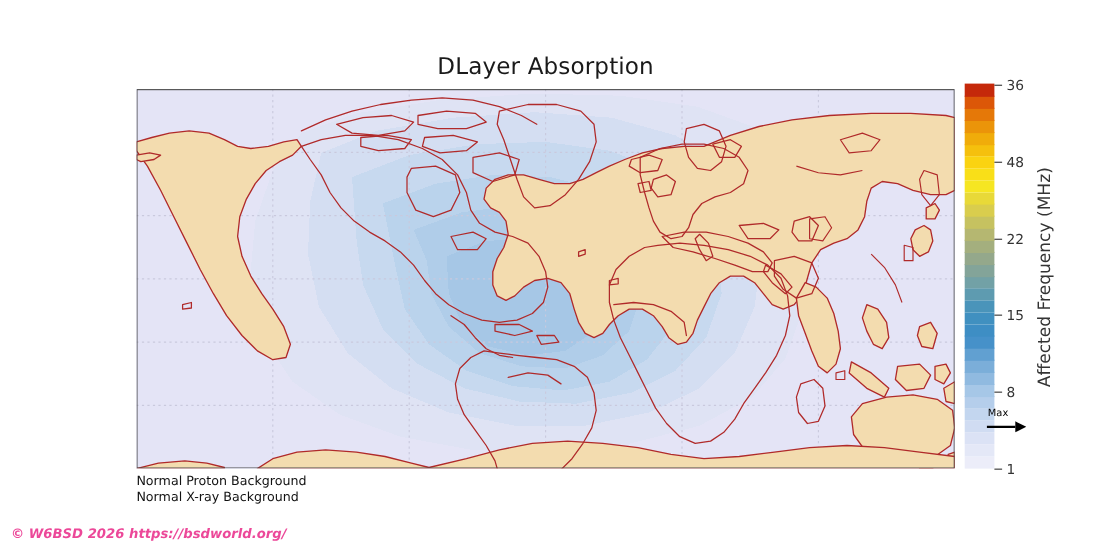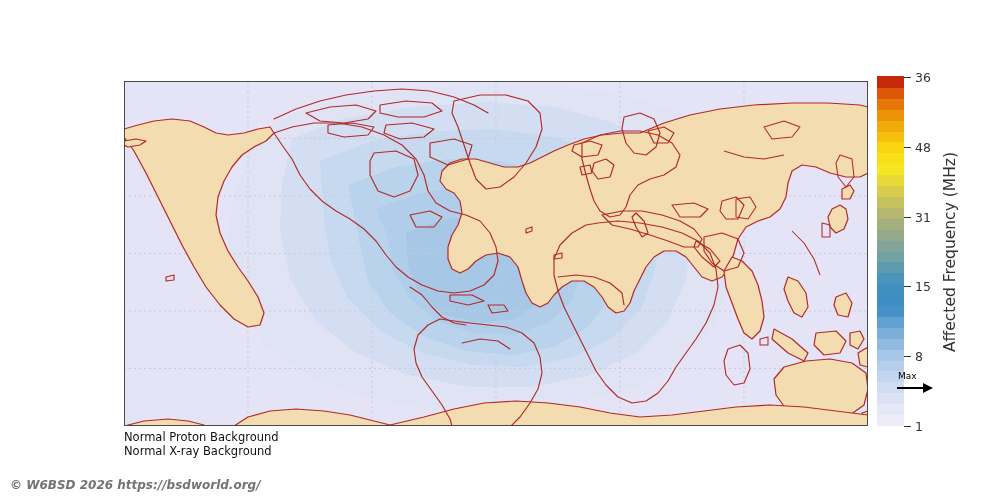--- a/index.html
+++ b/index.html
@@ -45,28 +45,29 @@
   .maxmark .lbl{position:absolute;left:1px;top:-1px;font-size:9px;color:#000;}
   .maxmark svg{position:absolute;left:0;top:10px;}
 
   
   .note{position:absolute;font-size:11.5px;color:#111;white-space:nowrap;}
   .note-l1{left:124px;top:430px;}
   .note-l2{left:124px;top:444px;}
   .note-date{left:723px;top:434px;}
   .copyright{
     position:absolute;left:10px;top:478px;font-size:12px;
-    font-style:italic;font-weight:bold;color:#737373;white-space:nowrap;
+    font-style:italic;font-weight:bold;color:#ec4899;white-space:nowrap;
   }
 </style>
 </head>
 <body>
 
 <div id="root">
 
+  <div class="title">DLayer Absorption</div>
 
   <div class="map-frame">
     <svg class="map-svg" viewBox="0 0 744 345" preserveAspectRatio="none">
       <defs>
         <clipPath id="mapclip">
             <rect x="0" y="0" width="744" height="345"></rect>
           </clipPath>
       </defs>
 
       <g clip-path="url(#mapclip)">
@@ -324,21 +325,21 @@
         <div class="cbar-band" style="bottom: 338.094px; height: 11.5062px; background: rgb(197, 41, 10);"></div>
       </div>
     <div class="cbar-ticks" id="cbar-ticks">
         <div class="cbar-tick" style="top: 349px;"></div>
         <div class="cbar-ticklabel" style="top: 349px;">1</div>
         <div class="cbar-tick" style="top: 279.2px;"></div>
         <div class="cbar-ticklabel" style="top: 279.2px;">8</div>
         <div class="cbar-tick" style="top: 209.4px;"></div>
         <div class="cbar-ticklabel" style="top: 209.4px;">15</div>
         <div class="cbar-tick" style="top: 139.6px;"></div>
-        <div class="cbar-ticklabel" style="top: 139.6px;">31</div>
+        <div class="cbar-ticklabel" style="top: 139.6px;">22</div>
         <div class="cbar-tick" style="top: 69.8px;"></div>
         <div class="cbar-ticklabel" style="top: 69.8px;">48</div>
         <div class="cbar-tick" style="top: 0px;"></div>
         <div class="cbar-ticklabel" style="top: 0px;">36</div>
       </div>
   </div>
 
   <div class="maxmark">
     <span class="lbl">Max</span>
     <svg width="36" height="12" viewBox="0 0 36 12">

